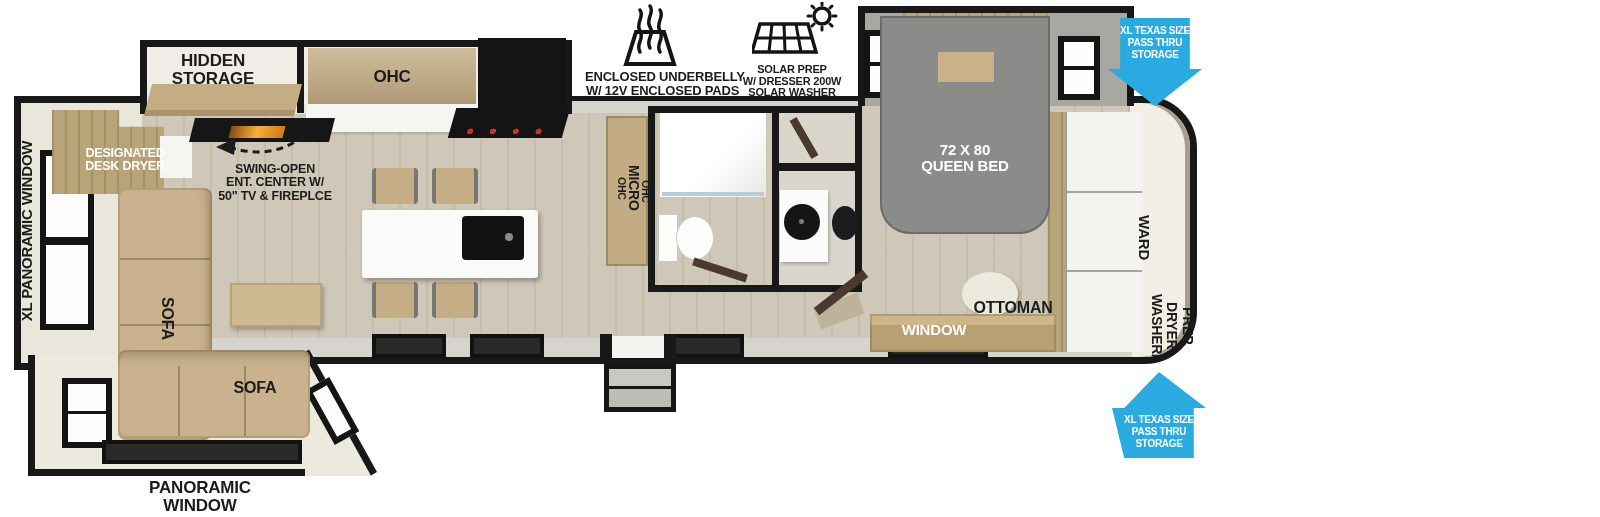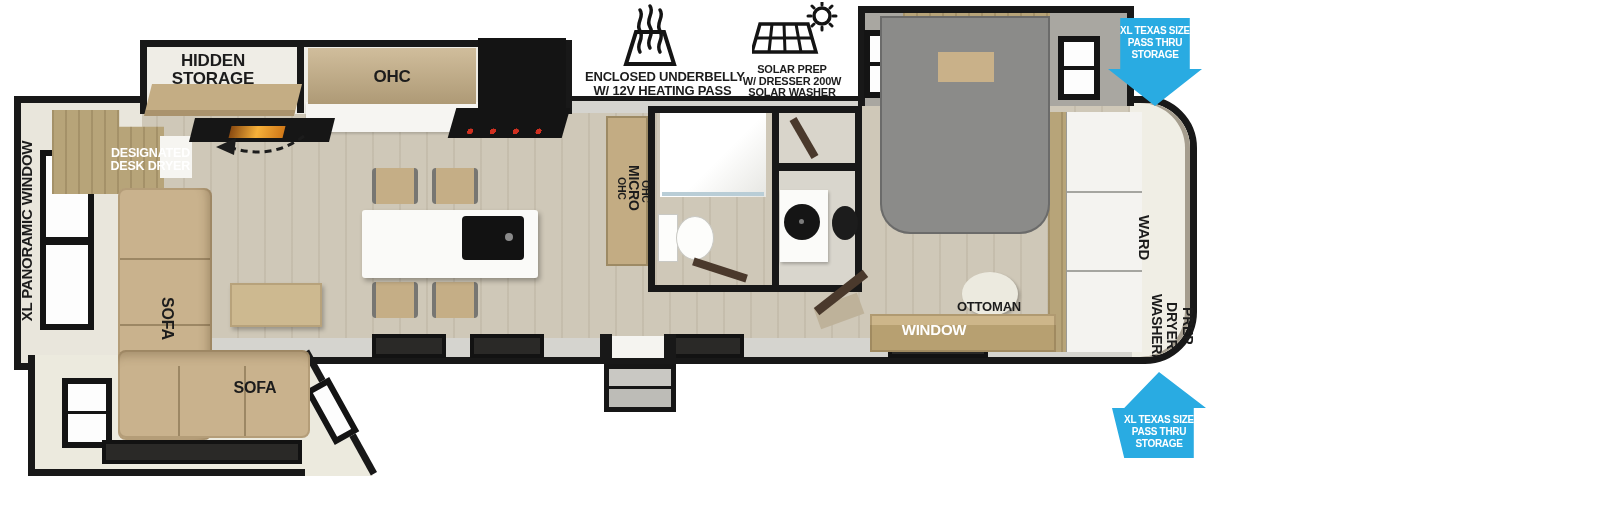--- a/index.html
+++ b/index.html
@@ -36,49 +36,58 @@
   <div class="abs" style="left:14px;top:96px;width:128px;height:274px;background:#e9e6dc;border:7px solid #181818;border-right:none;z-index:3;"></div>
   <div class="win" style="left:40px;top:150px;width:54px;height:180px;z-index:4;background:linear-gradient(#fdfdfd 48%,#141414 48% 53%,#fdfdfd 53%);"></div>
   <div class="lbl" style="left:-100px;top:219px;width:262px;height:24px;font-size:15px;transform:rotate(-90deg);z-index:5;">XL PANORAMIC WINDOW</div>
 
   <div class="abs" style="left:28px;top:355px;width:284px;height:121px;background:#eceade;border:7px solid #181818;border-top:none;z-index:3;"></div>
   <div class="abs" style="left:305px;top:355px;width:68px;height:121px;background:#eceade;clip-path:polygon(0 0,100% 100%,0 100%);z-index:3;"></div>
   <div class="abs wall" style="left:303px;top:353px;width:7px;height:140px;transform:rotate(-29deg);transform-origin:top left;z-index:3;"></div>
   <div class="win" style="left:62px;top:378px;width:50px;height:70px;z-index:4;background:linear-gradient(#fdfdfd 46%,#141414 46% 52%,#fdfdfd 52%);"></div>
   <div class="win" style="left:318px;top:380px;width:28px;height:62px;transform:rotate(-29deg);z-index:4;"></div>
   <div class="darkwin" style="left:102px;top:440px;width:200px;height:24px;z-index:4;"></div>
+  <div class="lbl" style="left:120px;top:479px;width:160px;font-size:17px;z-index:5;">
+    <span>PANORAMIC</span>
+    <span>WINDOW</span>
+  </div>
 
   <div class="abs" style="left:140px;top:40px;width:432px;height:74px;background:#efede6;border:7px solid #181818;border-bottom:none;z-index:3;"></div>
   <div class="abs wall" style="left:297px;top:47px;width:7px;height:66px;z-index:4;"></div>
   <div class="lbl" style="left:141px;top:52px;width:144px;font-size:17px;z-index:5;">
     <span>HIDDEN</span>
     <span>STORAGE</span>
   </div>
   <div class="abs" style="left:148px;top:84px;width:150px;height:32px;background:#c4ad84;transform:skewX(-14deg);box-shadow:inset 0 -6px 0 rgba(90,70,40,.25);z-index:4;"></div>
   <div class="abs" style="left:308px;top:48px;width:168px;height:56px;background:#c6af86;background-image:linear-gradient(rgba(255,255,255,.18),rgba(0,0,0,.12));z-index:4;"></div>
   <div class="lbl" style="left:308px;top:68px;width:168px;font-size:17px;z-index:5;">OHC</div>
   <div class="abs" style="left:306px;top:102px;width:172px;height:30px;background:#f6f5f2;box-shadow:0 2px 2px rgba(0,0,0,.15);z-index:3;"></div>
   <div class="abs" style="left:478px;top:38px;width:88px;height:76px;background:#141414;z-index:5;"></div>
   <div class="abs" style="left:452px;top:108px;width:114px;height:30px;background:#141414;transform:skewX(-16deg);z-index:4;
               background-image:radial-gradient(circle 3px at 18% 78%,#d03020 95%,rgba(0,0,0,0) 100%),radial-gradient(circle 3px at 38% 78%,#d03020 95%,rgba(0,0,0,0) 100%),radial-gradient(circle 3px at 58% 78%,#d03020 95%,rgba(0,0,0,0) 100%),radial-gradient(circle 3px at 78% 78%,#d03020 95%,rgba(0,0,0,0) 100%);"></div>
 
   <div class="abs wood" style="left:52px;top:110px;width:112px;height:84px;clip-path:polygon(0 0,60% 0,60% 20%,100% 20%,100% 100%,0 100%);z-index:4;"></div>
   <div class="abs" style="left:160px;top:136px;width:32px;height:42px;background:#f6f5f1;z-index:4;"></div>
-  <div class="lbl white" style="left:60px;top:147px;width:130px;font-size:12.5px;z-index:5;text-align:right;">
+  <div class="lbl white" style="left:60px;top:147px;width:130px;font-size:12.5px;z-index:5;">
     <span>DESIGNATED</span>
     <span>DESK DRYER</span>
   </div>
 
   <div class="abs" style="left:192px;top:118px;width:140px;height:24px;background:#161616;transform:skewX(-14deg);z-index:4;"></div>
   <div class="abs" style="left:230px;top:126px;width:54px;height:12px;background:linear-gradient(90deg,#8a4a10,#f7b13a,#d07818);transform:skewX(-14deg);z-index:5;"></div>
   <div class="abs" style="left:212px;top:130px;width:100px;height:32px;z-index:6;">
     <svg width="100" height="32" viewBox="0 0 100 32">
       <path d="M92,6 Q60,30 20,18" fill="none" stroke="#1c1c1c" stroke-width="3" stroke-dasharray="7 5"></path>
       <polygon points="4,17 24,8 22,25" fill="#1c1c1c"></polygon>
     </svg>
+  </div>
+  <div class="lbl" style="left:195px;top:163px;width:160px;font-size:12.5px;z-index:6;">
+    <span>SWING-OPEN</span>
+    <span>ENT. CENTER W/</span>
+    <span>50" TV &amp; FIREPLCE</span>
   </div>
 
   <div class="abs" style="left:118px;top:188px;width:94px;height:252px;background:#c9b28d;border-radius:8px;box-shadow:inset 0 0 0 2px rgba(120,95,60,.25), inset -14px 0 10px -10px rgba(90,70,40,.35);z-index:4;"></div>
   <div class="abs" style="left:118px;top:350px;width:192px;height:88px;background:#c9b28d;border-radius:8px;box-shadow:inset 0 0 0 2px rgba(120,95,60,.25), inset 0 16px 10px -10px rgba(90,70,40,.3);z-index:4;"></div>
   <div class="abs" style="left:120px;top:258px;width:90px;height:2px;background:rgba(90,70,40,.4);z-index:5;"></div>
   <div class="abs" style="left:120px;top:324px;width:90px;height:2px;background:rgba(90,70,40,.4);z-index:5;"></div>
   <div class="abs" style="left:178px;top:366px;width:2px;height:70px;background:rgba(90,70,40,.4);z-index:5;"></div>
   <div class="abs" style="left:244px;top:366px;width:2px;height:70px;background:rgba(90,70,40,.4);z-index:5;"></div>
   <div class="lbl vtext" style="left:158px;top:272px;height:92px;font-size:16px;z-index:6;">SOFA</div>
   <div class="lbl" style="left:200px;top:380px;width:110px;font-size:16px;z-index:6;">SOFA</div>
@@ -117,26 +126,30 @@
 
   <div class="abs" style="left:858px;top:6px;width:276px;height:100px;background:#efede6;border:7px solid #181818;border-bottom:none;z-index:3;"></div>
   <div class="abs" style="left:865px;top:13px;width:40px;height:93px;background:#a9a7a1;z-index:3;"></div>
   <div class="abs" style="left:1048px;top:13px;width:79px;height:93px;background:#a9a7a1;z-index:3;"></div>
   <div class="abs wood" style="left:903px;top:13px;width:147px;height:30px;z-index:3;"></div>
   <div class="win" style="left:864px;top:30px;width:34px;height:68px;z-index:4;background:linear-gradient(#fdfdfd 46%,#141414 46% 53%,#fdfdfd 53%);"></div>
   <div class="win" style="left:1058px;top:36px;width:42px;height:64px;z-index:4;background:linear-gradient(#fdfdfd 46%,#141414 46% 53%,#fdfdfd 53%);"></div>
 
   <div class="abs" style="left:880px;top:16px;width:170px;height:218px;background:#8b8b89;border-radius:0 0 30px 30px;box-shadow:inset 0 0 0 2px rgba(60,60,60,.4);z-index:5;"></div>
   <div class="abs" style="left:938px;top:52px;width:56px;height:30px;background:#c9b189;z-index:6;"></div>
+  <div class="lbl white" style="left:885px;top:142px;width:160px;font-size:15px;z-index:7;">
+    <span>72 X 80</span>
+    <span>QUEEN BED</span>
+  </div>
   <div class="abs wood" style="left:1048px;top:112px;width:18px;height:240px;z-index:4;"></div>
   <div class="abs" style="left:1066px;top:112px;width:76px;height:240px;background:#f4f3f0;border-left:1px solid #9a9a96;
               background-image:linear-gradient(#f4f3f0 33%,#a5a5a0 33% 33.8%,#f4f3f0 33.8% 66%,#a5a5a0 66% 66.8%,#f4f3f0 66.8%),linear-gradient(90deg,rgba(0,0,0,0) 36%,#c5c5c0 36% 37%,rgba(0,0,0,0) 37% 66%,#c5c5c0 66% 67%,rgba(0,0,0,0) 67%);z-index:4;"></div>
   <div class="lbl vtext" style="left:1136px;top:208px;height:60px;font-size:15px;z-index:6;">WARD</div>
   <div class="abs" style="left:962px;top:272px;width:56px;height:44px;background:#eceadf;border-radius:50%;box-shadow:2px 2px 3px rgba(0,0,0,.25);z-index:4;"></div>
-  <div class="lbl" style="left:934px;top:300px;width:110px;font-size:13px;z-index:6;">OTTOMAN</div>
+  <div class="lbl" style="left:958px;top:300px;width:110px;font-size:16px;z-index:6;">OTTOMAN</div>
   <div class="abs" style="left:870px;top:314px;width:186px;height:38px;background:linear-gradient(#cdb68a 30%,#b7a071 30%);box-shadow:inset 0 0 0 2px rgba(110,90,55,.3);z-index:5;"></div>
   <div class="lbl white" style="left:884px;top:322px;width:100px;font-size:15px;z-index:6;">WINDOW</div>
   <div class="darkwin" style="left:888px;top:340px;width:100px;height:18px;z-index:4;"></div>
   <div class="lbl vtext" style="left:1148px;top:268px;height:116px;font-size:14px;line-height:1.12;z-index:6;">
     <span>WASHER/</span>
     <span>DRYER</span>
     <span>PREP</span>
   </div>
 
   <div class="darkwin" style="left:372px;top:334px;width:74px;height:24px;z-index:4;"></div>
@@ -150,21 +163,21 @@
   <div class="abs" style="left:610px;top:2px;width:80px;height:66px;z-index:6;">
     <svg width="80" height="66" viewBox="0 0 80 66">
       <path d="M16,62 L26,30 L54,30 L64,62 Z" fill="#fff" stroke="#141414" stroke-width="4"></path>
       <path d="M30,8 c5,7 -5,13 0,21 c5,8 -5,13 0,21" fill="none" stroke="#141414" stroke-width="3.5" stroke-linecap="round"></path>
       <path d="M40,4 c5,7 -5,13 0,21 c5,8 -5,13 0,21" fill="none" stroke="#141414" stroke-width="3.5" stroke-linecap="round"></path>
       <path d="M50,8 c5,7 -5,13 0,21 c5,8 -5,13 0,21" fill="none" stroke="#141414" stroke-width="3.5" stroke-linecap="round"></path>
     </svg>
   </div>
   <div class="lbl" style="left:585px;top:70px;width:155px;font-size:13px;z-index:6;">
     <span>ENCLOSED UNDERBELLY</span>
-    <span>W/ 12V HEATING PASS</span>
+    <span>W/ 12V ENCLOSED PADS</span>
   </div>
   <div class="abs" style="left:752px;top:2px;width:92px;height:62px;z-index:6;">
     <svg width="92" height="62" viewBox="0 0 92 62">
       <circle cx="70" cy="14" r="8" fill="none" stroke="#141414" stroke-width="3.5"></circle>
       <path d="M70,0 L70,3 M70,25 L70,28 M56,14 L59,14 M81,14 L84,14 M60,4 L62,6 M78,22 L80,24 M80,4 L78,6 M62,22 L60,24" stroke="#141414" stroke-width="3" stroke-linecap="round"></path>
       <polygon points="8,22 56,22 64,50 0,50" fill="#fff" stroke="#141414" stroke-width="3.5"></polygon>
       <path d="M20,22 L17,50 M32,22 L33,50 M44,22 L49,50 M4,36 L60,36" stroke="#141414" stroke-width="3"></path>
     </svg>
   </div>
   <div class="lbl" style="left:712px;top:64px;width:160px;font-size:11px;z-index:6;">

